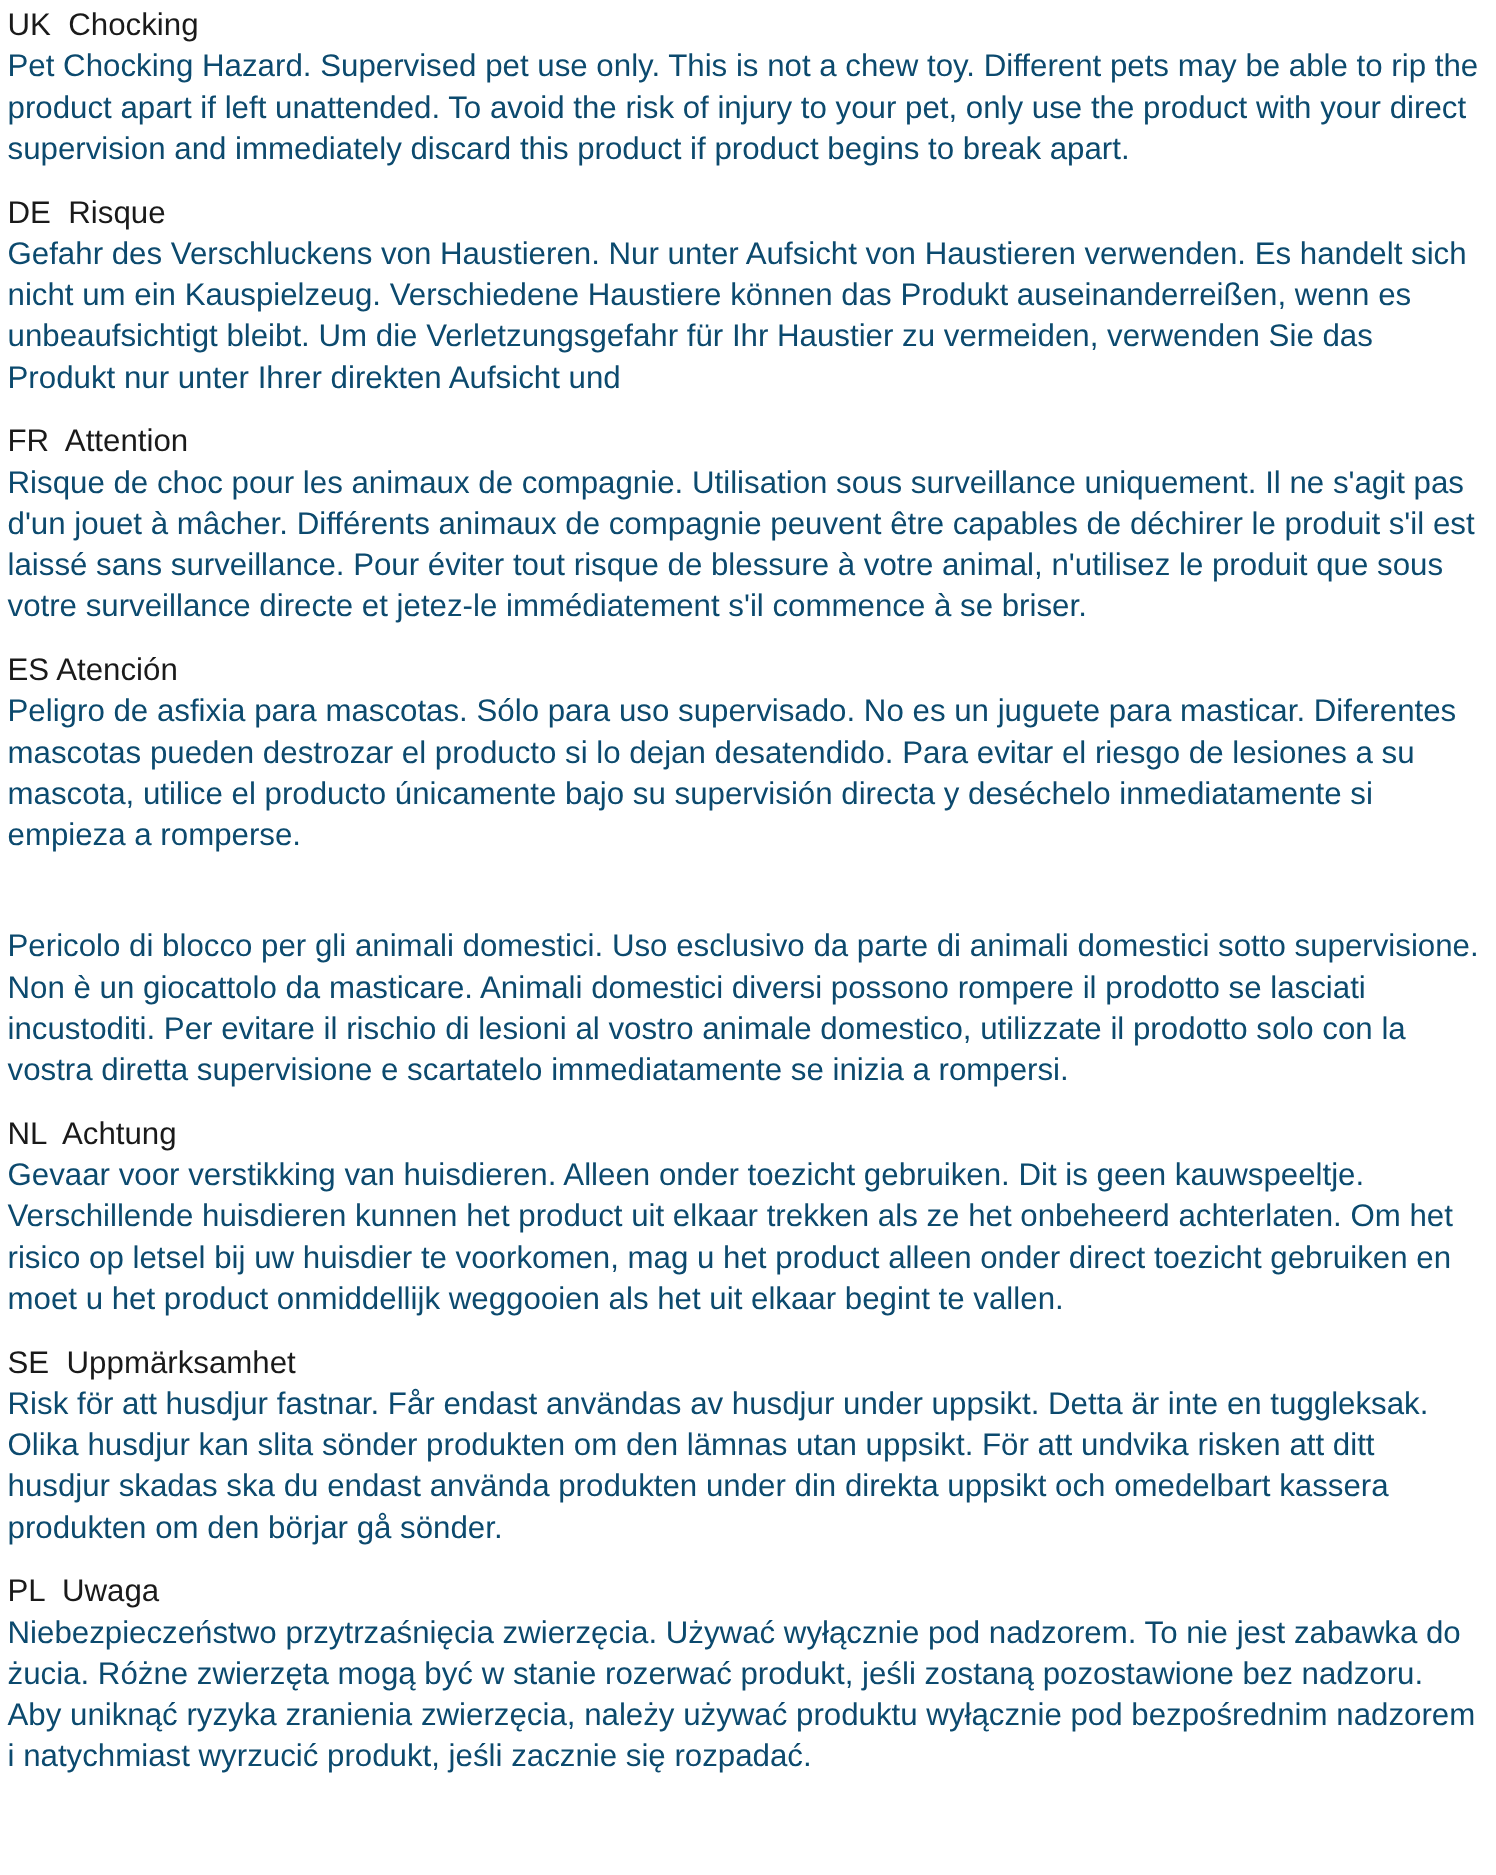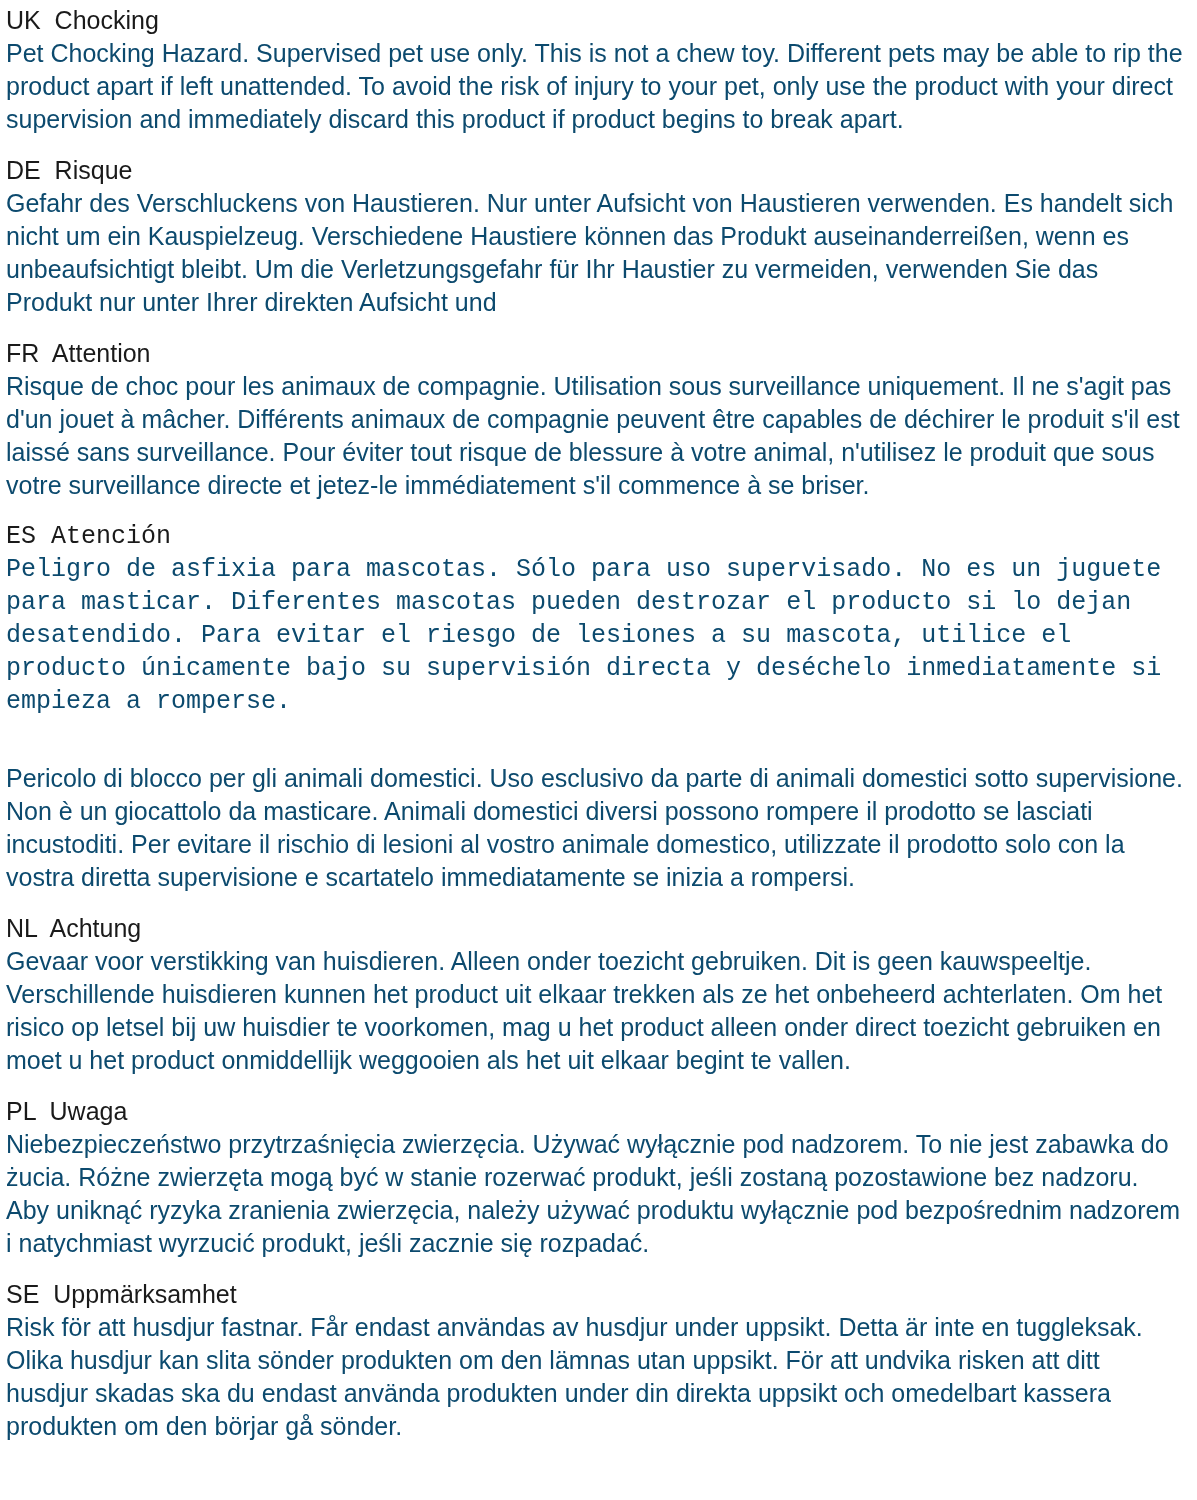--- a/index.html
+++ b/index.html
@@ -15,22 +15,21 @@
   }
   .page {
     width: 1197px;
     box-sizing: border-box;
     padding: 4px 12px 10px 6px;
   }
   .section {
     margin-bottom: 18px;
   }
   .section.gap-after {
-    margin-bottom: 44px;
-    font-family: Liberation Mono, monospace;
+    margin-bottom: 56px;
   }
   .heading {
     font-size: 25px;
     line-height: 33px;
     color: #1a1a1a;
     white-space: pre;
   }
   .body-text {
     font-size: 25px;
     line-height: 33px;
@@ -66,22 +65,22 @@
   <div class="section">
     <div class="body-text">Pericolo di blocco per gli animali domestici. Uso esclusivo da parte di animali domestici sotto supervisione. Non è un giocattolo da masticare.  Animali domestici diversi possono rompere il prodotto se lasciati incustoditi. Per evitare il rischio di lesioni al vostro animale domestico, utilizzate il prodotto solo con la vostra diretta supervisione e scartatelo immediatamente se inizia a rompersi.</div>
   </div>
 
   <div class="section">
     <div class="heading">NL  Achtung</div>
     <div class="body-text">Gevaar voor verstikking van huisdieren. Alleen onder toezicht gebruiken. Dit is geen kauwspeeltje.  Verschillende huisdieren kunnen het product uit elkaar trekken als ze het onbeheerd achterlaten. Om het risico op letsel bij uw huisdier te voorkomen, mag u het product alleen onder direct toezicht gebruiken en moet u het product onmiddellijk weggooien als het uit elkaar begint te vallen.</div>
   </div>
 
   <div class="section">
-    <div class="heading">PL  Uwaga</div>
-    <div class="body-text">Niebezpieczeństwo przytrzaśnięcia zwierzęcia. Używać wyłącznie pod nadzorem. To nie jest zabawka do żucia.  Różne zwierzęta mogą być w stanie rozerwać produkt, jeśli zostaną pozostawione bez nadzoru. Aby uniknąć ryzyka zranienia zwierzęcia, należy używać produktu wyłącznie pod bezpośrednim nadzorem i natychmiast wyrzucić produkt, jeśli zacznie się rozpadać.</div>
+    <div class="heading">SE  Uppmärksamhet</div>
+    <div class="body-text">Risk för att husdjur fastnar. Får endast användas av husdjur under uppsikt. Detta är inte en tuggleksak.  Olika husdjur kan slita sönder produkten om den lämnas utan uppsikt. För att undvika risken att ditt husdjur skadas ska du endast använda produkten under din direkta uppsikt och omedelbart kassera produkten om den börjar gå sönder.</div>
   </div>
 
   <div class="section">
-    <div class="heading">SE  Uppmärksamhet</div>
-    <div class="body-text">Risk för att husdjur fastnar. Får endast användas av husdjur under uppsikt. Detta är inte en tuggleksak.  Olika husdjur kan slita sönder produkten om den lämnas utan uppsikt. För att undvika risken att ditt husdjur skadas ska du endast använda produkten under din direkta uppsikt och omedelbart kassera produkten om den börjar gå sönder.</div>
+    <div class="heading">PL  Uwaga</div>
+    <div class="body-text">Niebezpieczeństwo przytrzaśnięcia zwierzęcia. Używać wyłącznie pod nadzorem. To nie jest zabawka do żucia.  Różne zwierzęta mogą być w stanie rozerwać produkt, jeśli zostaną pozostawione bez nadzoru. Aby uniknąć ryzyka zranienia zwierzęcia, należy używać produktu wyłącznie pod bezpośrednim nadzorem i natychmiast wyrzucić produkt, jeśli zacznie się rozpadać.</div>
   </div>
 
 </div>
 
 </body></html>

